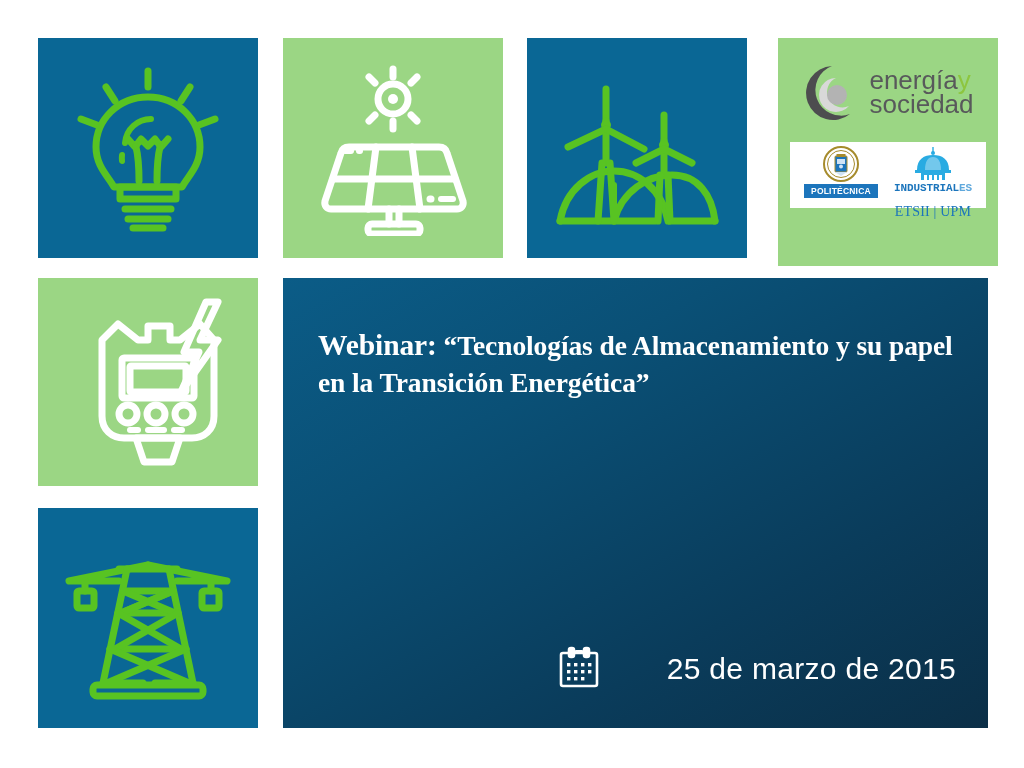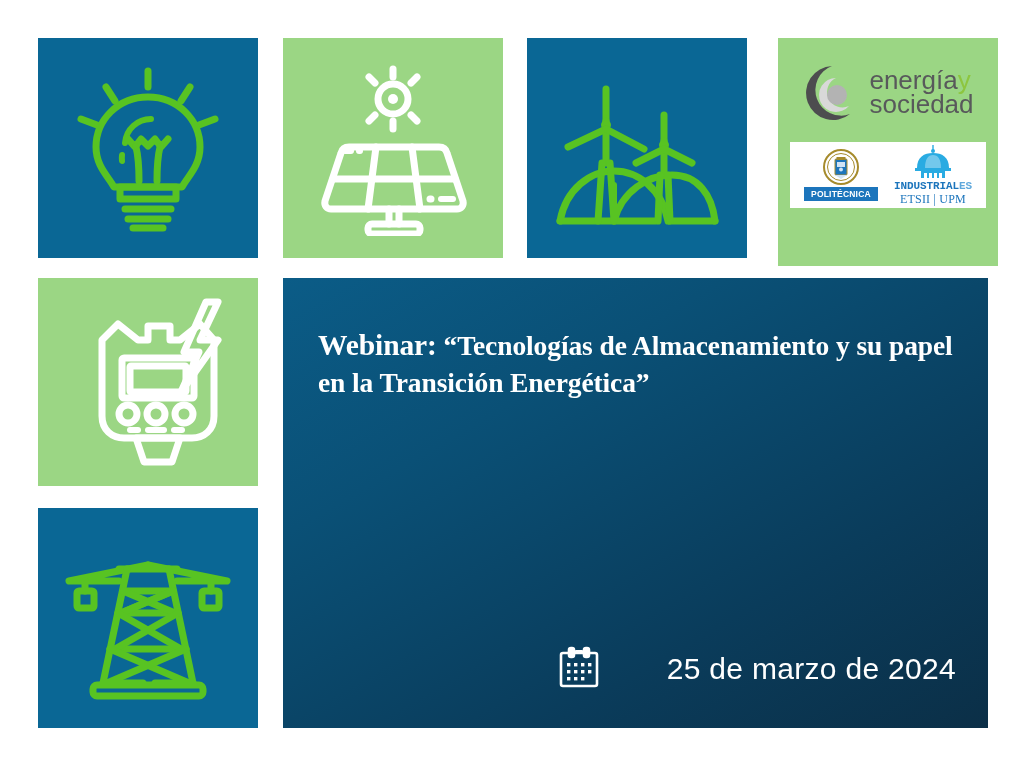--- a/index.html
+++ b/index.html
@@ -101,24 +101,23 @@
   }
   #logo-energia-text .ln1 { white-space: nowrap; }
   #logo-energia-text .accent-y { color: #8DC63F; }
 
   #logo-upm-box {
     margin-top: 20px;
     width: 196px;
     height: 66px;
     background: #ffffff;
     display: flex;
-    align-items: center;
     justify-content: space-around;
     box-sizing: border-box;
-    padding: 20px 6px;
+    padding: 4px 6px;
   }
   .upm-unit { display: flex; flex-direction: column; align-items: center; }
   #politecnica-label {
     background: #1C75BC;
     color: #ffffff;
     font-size: 8.5px;
     font-weight: bold;
     letter-spacing: 0.2px;
     padding: 2px 7px;
     margin-top: 2px;
@@ -127,23 +126,24 @@
     color: #1C75BC;
     font-size: 11px;
     font-weight: bold;
     letter-spacing: -0.1px;
     margin-top: 2px;
     font-family: Liberation Mono, monospace;
   }
   #industriales-label .soft { color: #5FA8DC; }
   #etsii-label {
     color: #1C75BC;
-    font-size: 12px;
+    font-size: 14px;
     letter-spacing: 0.2px;
     font-family: "Liberation Serif", serif;
+    margin-top: 10px;
   }
 </style>
 </head>
 <body>
 
 <div class="tile" id="tile-bulb">
   <span>
   <svg width="150" height="170" viewBox="0 0 150 170" fill="none" stroke="#58C322" stroke-width="7" stroke-linecap="round" stroke-linejoin="round">
 
     <line x1="75" y1="8" x2="75" y2="24"></line>
@@ -370,19 +370,19 @@
             <rect x="8" y="24" width="3.4" height="3.4"></rect>
             <rect x="15" y="24" width="3.4" height="3.4"></rect>
             <rect x="22" y="24" width="3.4" height="3.4"></rect>
             <rect x="29" y="24" width="3.4" height="3.4"></rect>
             <rect x="8" y="31" width="3.4" height="3.4"></rect>
             <rect x="15" y="31" width="3.4" height="3.4"></rect>
             <rect x="22" y="31" width="3.4" height="3.4"></rect>
           </g>
         </svg>
       </span>
-      <span class="info-text">25 de marzo de 2024</span>
+      <span class="info-text">25 de marzo de 2015</span>
     </div>
 
 
 
   </div>
 </div>
 
 </body></html>

